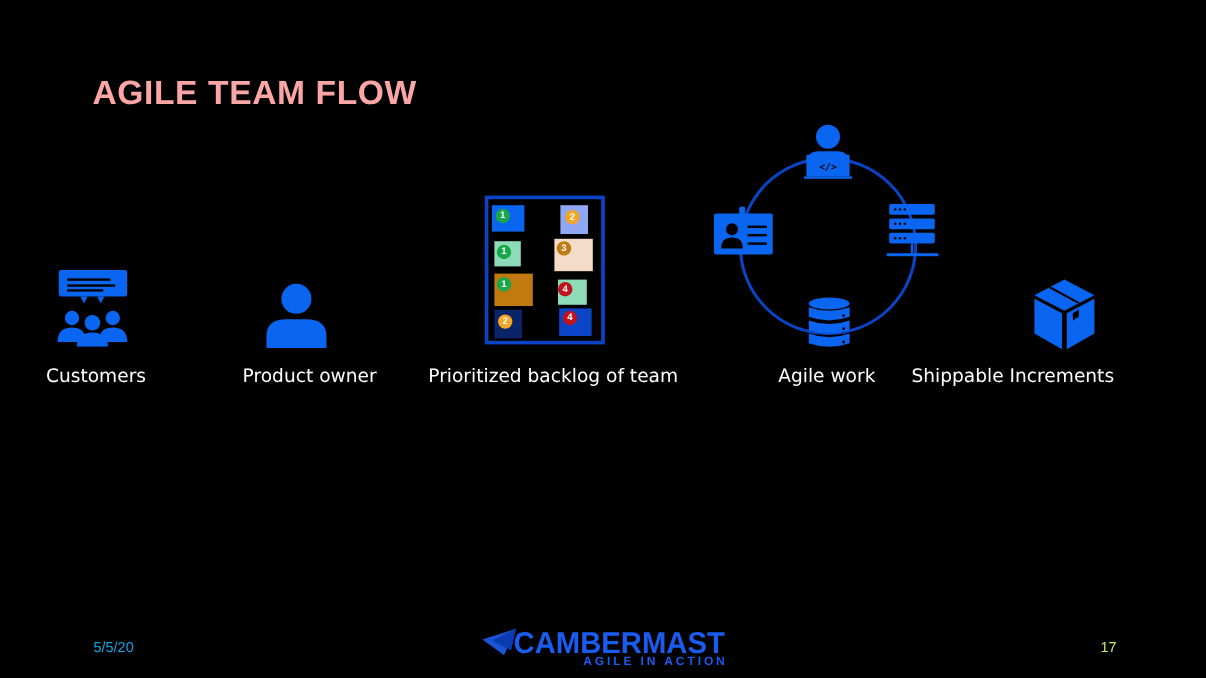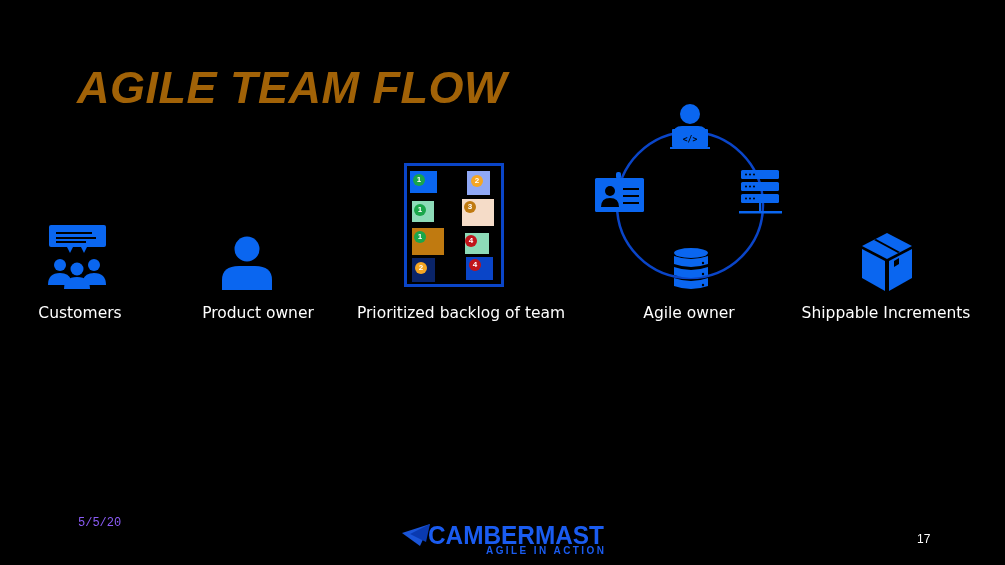--- a/index.html
+++ b/index.html
@@ -1,21 +1,21 @@
 <!DOCTYPE html>
 <html><head>
 <meta charset="utf-8">
 <style>
   html,body{margin:0;padding:0;background:#000;}
   body{width:1005px;height:565px;position:relative;overflow:hidden;font-family:"Liberation Sans",sans-serif;color:#fff;}
-  .title{position:absolute;left:77px;top:62px;font-size:45px;font-weight:bold;letter-spacing:0.5px;color:#a16207;margin:0;font-style:italic;}
+  .title{position:absolute;left:77px;top:62px;font-size:28px;font-weight:bold;letter-spacing:0.5px;color:#fca5a5;margin:0;}
   .label{position:absolute;top:304px;font-size:17px;color:#fff;white-space:nowrap;transform:translateX(-50%);font-family:"DejaVu Sans",sans-serif;font-size:15.5px;}
   .icon{position:absolute;}
-  .footer-date{position:absolute;left:78px;top:516px;font-size:12px;color:#8b5cf6;font-family:Liberation Mono, monospace;}
-  .footer-page{position:absolute;left:917px;top:532px;font-size:12px;color:#ffffff;}
+  .footer-date{position:absolute;left:78px;top:532px;font-size:12px;color:#0ea5e9;}
+  .footer-page{position:absolute;left:917px;top:532px;font-size:12px;color:#bef264;}
   .logo{position:absolute;left:400px;top:520px;width:210px;height:40px;}
   .backlog{position:absolute;left:404px;top:163px;width:100px;height:124px;border:3px solid #0a45c8;box-sizing:border-box;}
   .card{position:absolute;}
   .badge{position:absolute;width:12px;height:12px;border-radius:50%;font-size:8px;line-height:12px;text-align:center;color:#fff;font-weight:bold;}
 </style>
 </head>
 <body>
 
 <h1 class="title">AGILE TEAM FLOW</h1>
 
@@ -106,30 +106,30 @@
   <g>
     <rect x="31" y="77" width="5" height="7" rx="2" fill="#0a66f0"></rect>
     <rect x="10" y="83" width="49" height="34" rx="1.5" fill="#0a66f0"></rect>
     <circle cx="25" cy="96" r="5" fill="#000"></circle>
     <path d="M16,112 Q16,103 25,103 Q34,103 34,112 Z" fill="#000"></path>
     <rect x="38" y="93" width="16" height="2" fill="#000"></rect>
     <rect x="38" y="100" width="16" height="2" fill="#000"></rect>
     <rect x="38" y="107" width="16" height="2" fill="#000"></rect>
   </g>
 </svg>
-<div class="label" style="left:689px;">Agile owner</div>
+<div class="label" style="left:689px;">Agile work</div>
 
 <svg class="icon" style="left:860px;top:231px;" width="54" height="62" viewBox="0 0 54 62">
   <polygon points="27,2 52,15 27,28 2,15" fill="#0a66f0"></polygon>
   <polygon points="2,18 25,30 25,60 2,47" fill="#0a66f0"></polygon>
   <polygon points="52,18 29,30 29,60 52,47" fill="#0a66f0"></polygon>
   <polygon points="14,9 38,22 40,21 16,8" fill="#000"></polygon>
   <polygon points="34,30 39,27 39,33 34,36" fill="#000"></polygon>
 </svg>
-<div class="label" style="left:886px;">Shippable Increments</div>
+<div class="label" style="left:844px;">Shippable Increments</div>
 
 <div class="footer-date">5/5/20</div>
 <div class="footer-page">17</div>
 
 <svg class="logo" viewBox="0 0 210 40" width="210" height="40">
   <polygon points="2,13 30,4 20,26" fill="#1a55d8"></polygon>
   <polygon points="10,14 30,4 26,22" fill="#0a3ab0"></polygon>
   <text x="28" y="24" font-size="25" font-weight="bold" fill="#1a5cf0" font-family="Liberation Sans, sans-serif" textLength="176" lengthAdjust="spacingAndGlyphs">CAMBERMAST</text>
   <text x="86" y="34" font-size="10" font-weight="bold" fill="#1a5cf0" font-family="Liberation Sans, sans-serif" textLength="118" lengthAdjust="spacing">AGILE IN ACTION</text>
 </svg>

